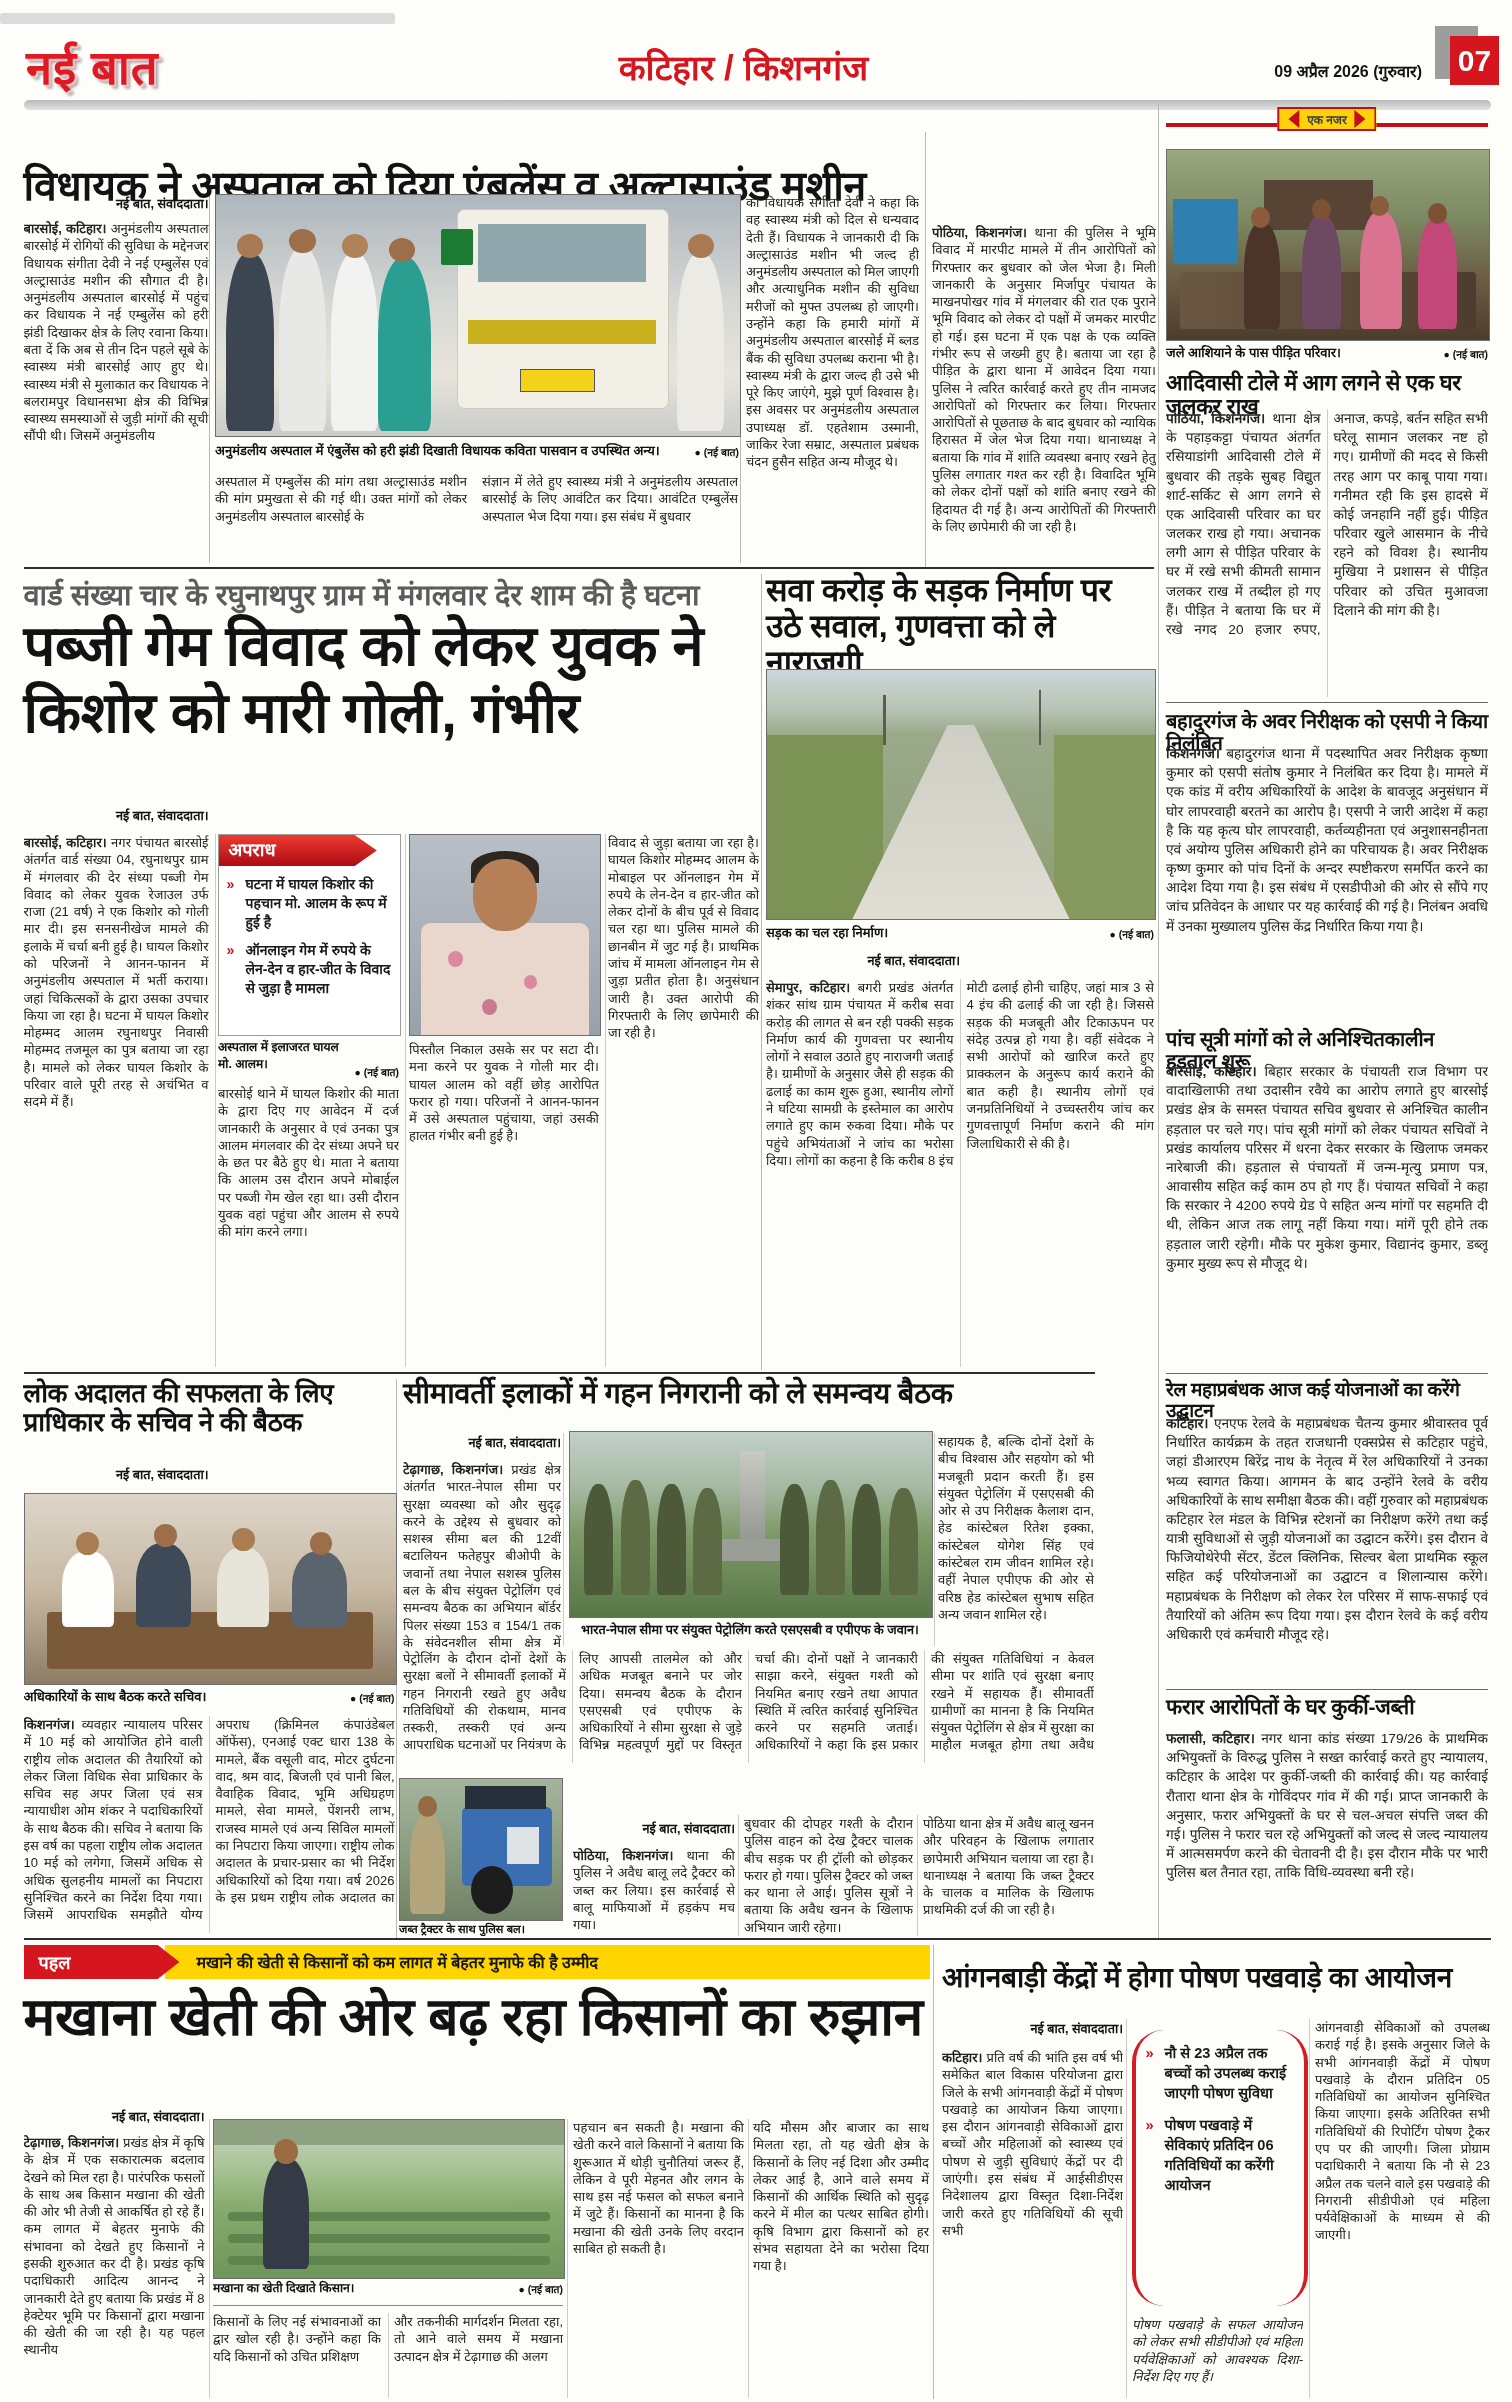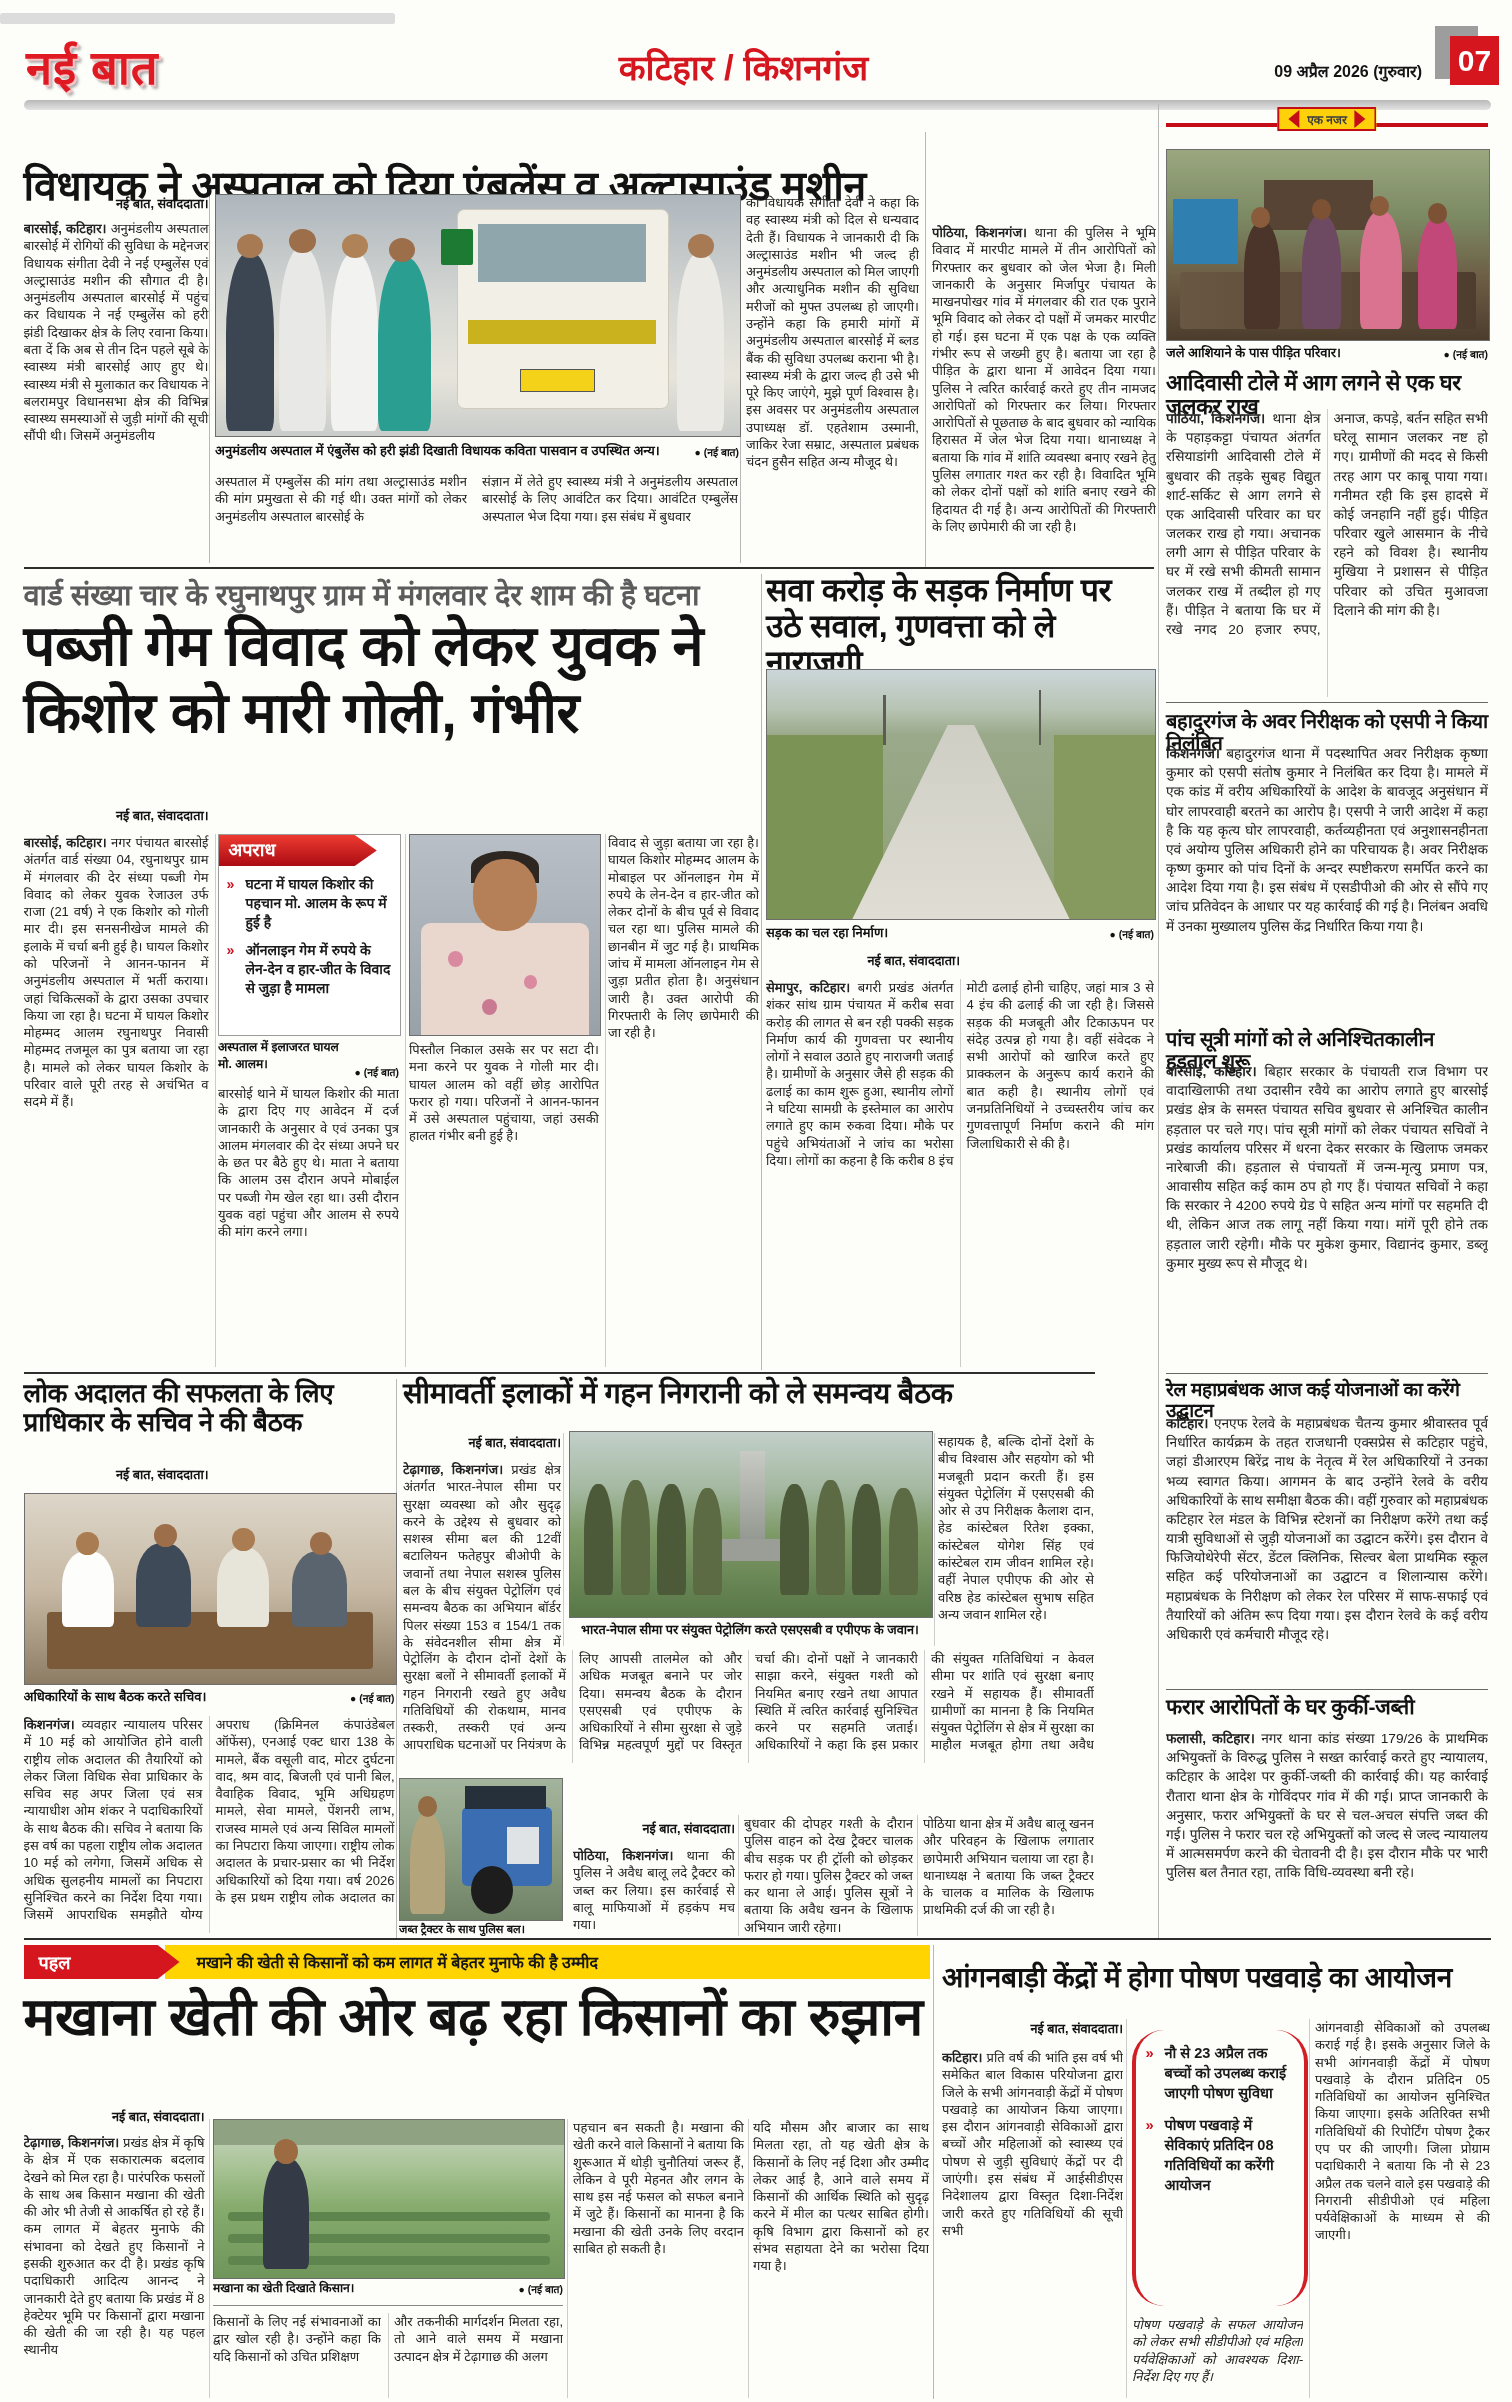--- a/index.html
+++ b/index.html
@@ -343,20 +343,20 @@
   <div class="byline" style="left:942px;top:2019px;width:181px;">नई बात, संवाददाता।</div>
   <div class="vline" style="left:1126px;top:2019px;height:379px;background:#ccc;"></div>
   <div class="vline" style="left:1309px;top:2019px;height:379px;background:#ccc;"></div>
   <div class="body-txt" style="left:942px;top:2049px;width:181px;height:348px;">
     <b class="dl">कटिहार।</b>
     <span>प्रति वर्ष की भांति इस वर्ष भी समेकित बाल विकास परियोजना द्वारा जिले के सभी आंगनवाड़ी केंद्रों में पोषण पखवाड़े का आयोजन किया जाएगा। इस दौरान आंगनवाड़ी सेविकाओं द्वारा बच्चों और महिलाओं को स्वास्थ्य एवं पोषण से जुड़ी सुविधाएं केंद्रों पर दी जाएंगी। इस संबंध में आईसीडीएस निदेशालय द्वारा विस्तृत दिशा-निर्देश जारी करते हुए गतिविधियों की सूची सभी</span>
   </div>
   <div class="abox" style="left:1132px;top:2030px;width:149px;height:250px;">
     <ul>
       <li>नौ से 23 अप्रैल तक बच्चों को उपलब्ध कराई जाएगी पोषण सुविधा</li>
-      <li>पोषण पखवाड़े में सेविकाएं प्रतिदिन 08 गतिविधियों का करेंगी आयोजन</li>
+      <li>पोषण पखवाड़े में सेविकाएं प्रतिदिन 06 गतिविधियों का करेंगी आयोजन</li>
     </ul>
   </div>
   <div class="body-txt" style="left:1132px;top:2316px;width:171px;height:81px;font-style:italic;">पोषण पखवाड़े के सफल आयोजन को लेकर सभी सीडीपीओ एवं महिला पर्यवेक्षिकाओं को आवश्यक दिशा-निर्देश दिए गए हैं।</div>
   <div class="body-txt" style="left:1315px;top:2019px;width:175px;height:379px;">आंगनवाड़ी सेविकाओं को उपलब्ध कराई गई है। इसके अनुसार जिले के सभी आंगनवाड़ी केंद्रों में पोषण पखवाड़े के दौरान प्रतिदिन 05 गतिविधियों का आयोजन सुनिश्चित किया जाएगा। इसके अतिरिक्त सभी गतिविधियों की रिपोर्टिंग पोषण ट्रैकर एप पर की जाएगी। जिला प्रोग्राम पदाधिकारी ने बताया कि नौ से 23 अप्रैल तक चलने वाले इस पखवाड़े की निगरानी सीडीपीओ एवं महिला पर्यवेक्षिकाओं के माध्यम से की जाएगी।</div>
 
 </div>
 
 
 </body></html>

